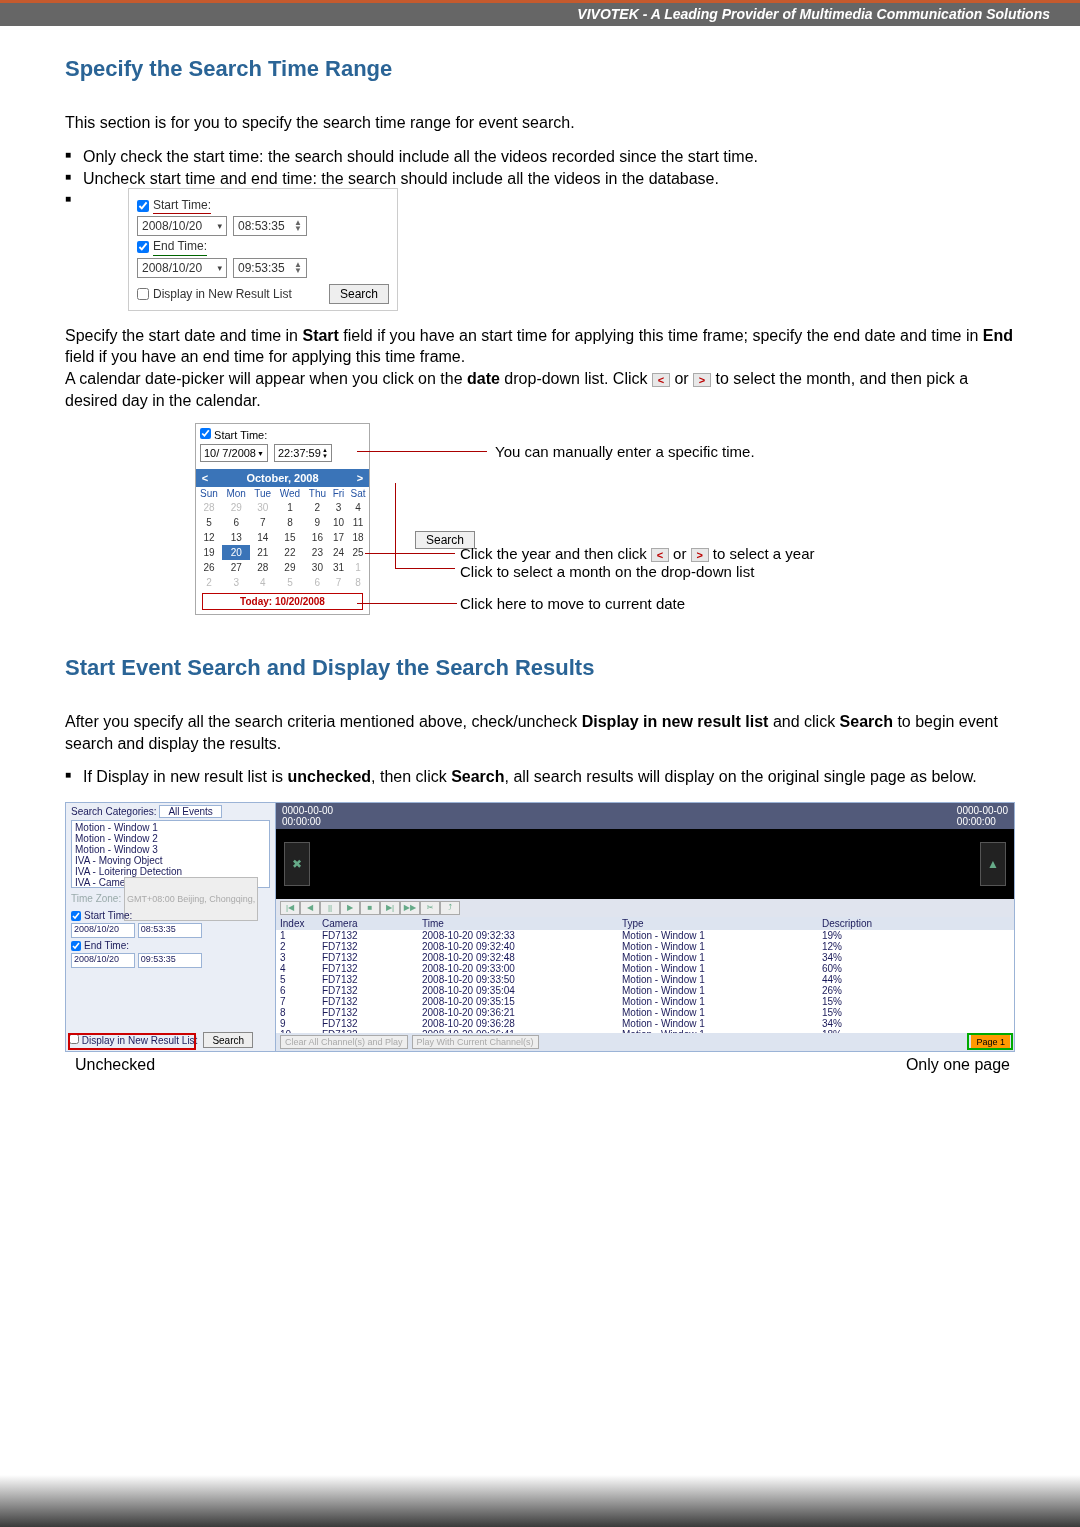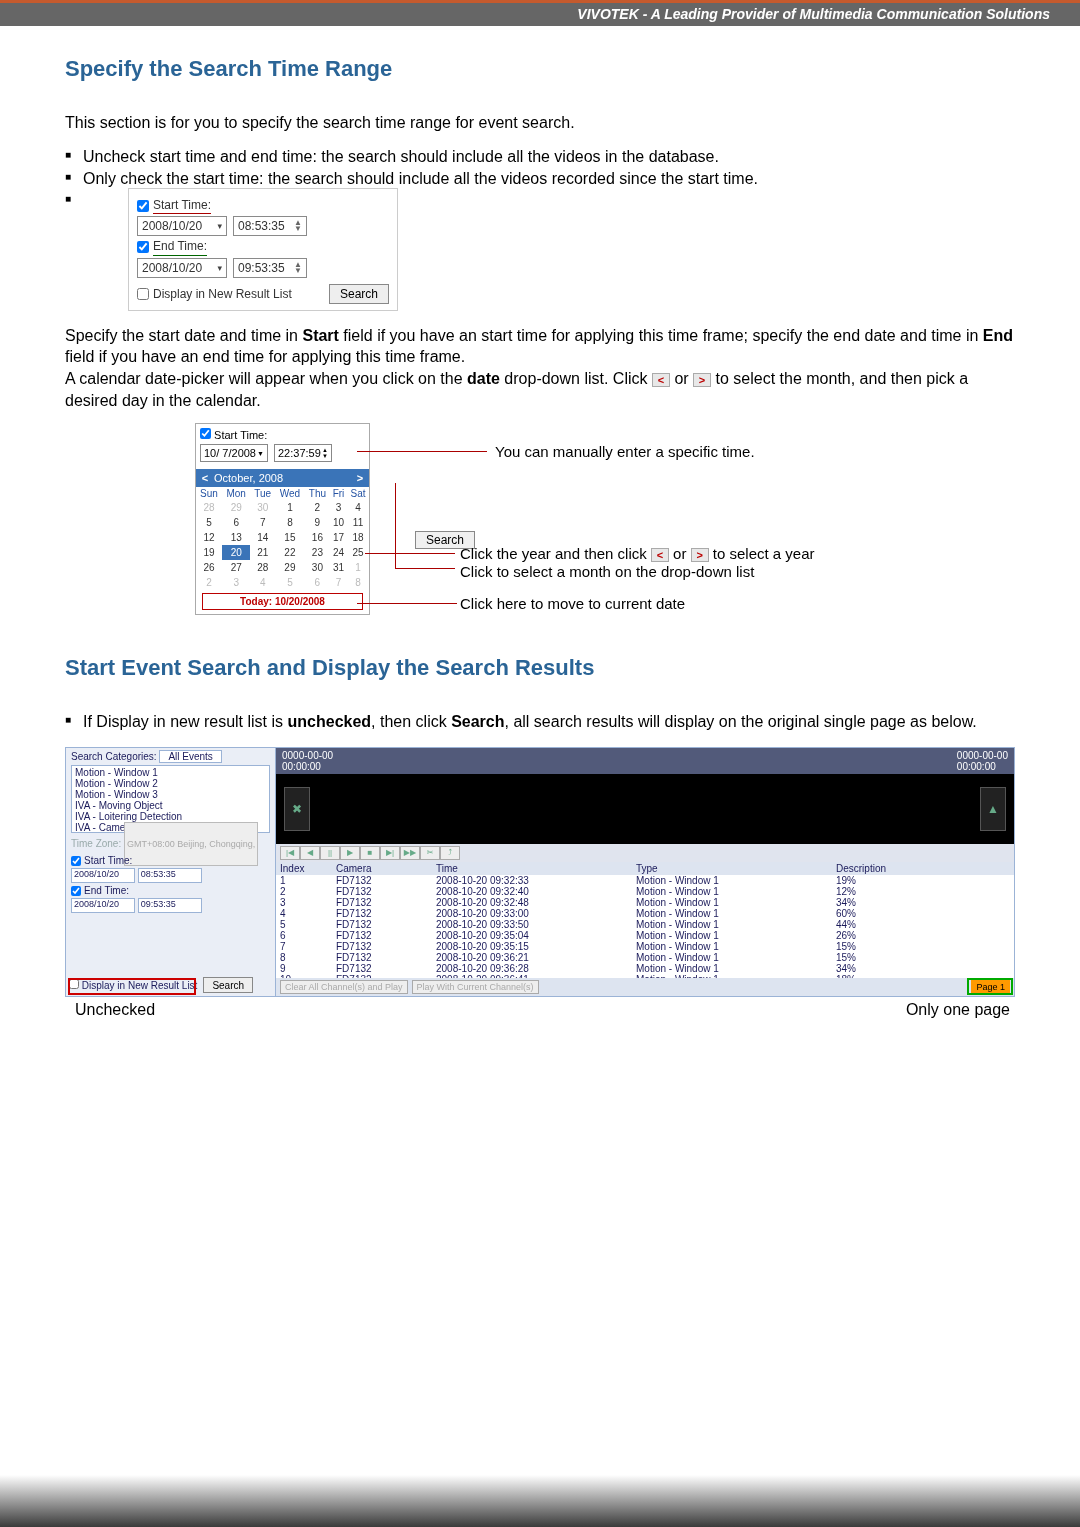--- a/index.html
+++ b/index.html
@@ -98,21 +98,21 @@
   .calendar-block {
     display:flex; gap:0; position:relative; margin-left:130px;
   }
   .cal-panel { border:1px solid #aaa; width:175px; font-size:11px; background:#fff;}
   .cal-panel .cal-top { padding:4px; }
   .cal-panel .cal-date-row { display:flex; align-items:flex-start; gap:6px; margin-top:3px;}
   .cal-panel .date-input { border:1px solid #888; width:68px; height:18px; font-size:11px; display:flex; align-items:center; justify-content:space-between; padding:0 3px;}
   .cal-panel .time-input { border:1px solid #888; width:58px; height:18px; font-size:11px; display:flex; align-items:center; justify-content:space-between; padding:0 3px;}
   .cal-panel .month-bar { background:#a9c7e8; display:flex; height:18px; margin-top:3px;}
   .cal-panel .month-bar .nav { width:18px; background:#3a74b8; color:#fff; text-align:center; font-weight:bold; font-size:11px; line-height:18px;}
-  .cal-panel .month-bar .mtitle { flex:1; background:#3a74b8; color:#fff; text-align:left; font-weight:normal; font-size:11px; line-height:18px;}
+  .cal-panel .month-bar .mtitle { flex:1; background:#3a74b8; color:#fff; text-align:center; font-weight:bold; font-size:11px; line-height:18px;}
   .cal-panel table { width:100%; border-collapse:collapse; font-size:10px;}
   .cal-panel th { color:#2553a3; font-weight:normal; padding:1px 0;}
   .cal-panel td { color:#333; text-align:center; padding:0; height:15px;}
   .cal-panel td.grey { color:#bbb;}
   .cal-panel td.sel { background:#3a74b8; color:#fff;}
   .cal-panel .today-row { color:#b00; font-weight:bold; text-align:center; font-size:10px; padding:2px 0; border:1px solid #b00; margin:3px 6px 4px;}
   .annot { position:absolute; font-size:15px; color:#000;}
   .red-line { border-top:1px solid #a00; position:absolute;}
   .red-left { border-left:1px solid #a00; position:absolute;}
   .search-float { position:absolute; border:1px solid #888; background:#f0f0f0; font-size:12px; padding:1px 10px;}
@@ -142,21 +142,21 @@
 
   .results-img .right-area { position:absolute; left:210px; right:0; top:0; bottom:0;}
   .results-img .right-area .time-hdr { background:#525a7a; color:#fff; font-size:10px; padding:2px 6px; display:flex; justify-content:space-between;}
   .results-img .right-area .vid { background:#000; height:70px; display:flex; align-items:center; padding:0 8px; gap:4px;}
   .results-img .right-area .vid .ph { width:26px; height:44px; background:#222; border:1px solid #555; display:flex; align-items:center; justify-content:center; color:#6a8; font-size:12px;}
   .results-img .right-area .ctrl { background:#e0e4ee; height:18px; display:flex; align-items:center; gap:0; padding:0 4px;}
   .results-img .right-area .ctrl .b { width:20px; height:14px; border:1px solid #aaa; background:#eee; color:#6a8; font-size:8px; text-align:center; line-height:12px;}
   .results-img .right-area .table { background:#fff; font-size:10px;}
   .results-img .right-area .table .hdr { background:#dde4f0; display:flex; padding:1px 4px; font-weight:normal; color:#1a1a5a;}
   .results-img .right-area .table .row { display:flex; padding:0 4px; color:#1a1a5a;}
-  .results-img .right-area .table .c1 { width:56px;}
+  .results-img .right-area .table .c1 { width:42px;}
   .results-img .right-area .table .c2 { width:100px;}
   .results-img .right-area .table .c3 { width:200px;}
   .results-img .right-area .table .c4 { width:200px;}
   .results-img .right-area .table .c5 { width:150px;}
   .results-img .right-area .bot { position:absolute; bottom:0; left:0; right:0; background:#dde4f0; height:18px; display:flex; align-items:center; justify-content:space-between; padding:0 4px;}
   .results-img .right-area .bot .gb { border:1px solid #aaa; background:#eee; color:#aaa; font-size:9px; padding:0 4px; height:14px; line-height:12px;}
   .results-img .right-area .bot .page { background:#f90; color:#000; font-size:9px; padding:0 5px; height:14px; line-height:14px;}
 
   .box-red { position:absolute; border:2px solid #c00;}
   .box-green { position:absolute; border:2px solid #0a0;}
@@ -174,22 +174,22 @@
   <span>VIVOTEK - A Leading Provider of Multimedia Communication Solutions</span>
 </div>
 
 <div class="content">
 
   <h2 class="section-title">Specify the Search Time Range</h2>
 
   <p class="body-text">This section is for you to specify the search time range for event search.</p>
 
   <ul class="bullets">
+    <li>Only check the start time: the search should include all the videos recorded since the start time.</li>
     <li>Uncheck start time and end time: the search should include all the videos in the database.</li>
-    <li>Only check the start time: the search should include all the videos recorded since the start time.</li>
     <li style="display:flex; align-items:flex-start;">
       <div class="time-panel column2" style="flex:0 0 auto;">
         <div class="row">
           <input type="checkbox" checked="" style="">
           <span class="underline-red">Start Time:</span>
         </div>
         <div class="row">
           <div class="date-box">
               <span>2008/10/20</span>
               <span class="chev">▾</span>
@@ -339,20 +339,23 @@
     <div class="red-left" style="left:200px; top:60px; height:85px;"></div>
     <div class="red-line" style="left:200px; top:145px; width:60px;"></div>
     <div class="annot" style="left:265px; top:140px;">Click to select a month on the drop-down list</div>
 
     <div class="red-line" style="left:162px; top:180px; width:100px;"></div>
     <div class="annot" style="left:265px; top:172px;">Click here to move to current date</div>
   </div>
 
   <h2 class="section-title" style="margin-top:40px;">Start Event Search and Display the Search Results</h2>
 
+  <p class="body-text">
+    <span>After you specify all the search criteria mentioned above, check/uncheck </span><b>Display in new result list</b><span> and click </span><b>Search</b><span> to begin event search and display the results.</span>
+  </p>
 
   <ul class="bullets">
     <li>
       <span>If Display in new result list is </span><b>unchecked</b><span>, then click </span><b>Search</b><span>, all search results will display on the original single page as below.</span>
     </li>
   </ul>
 
   <div class="results-img">
     <div class="left-col">
       <div class="sc-row">

